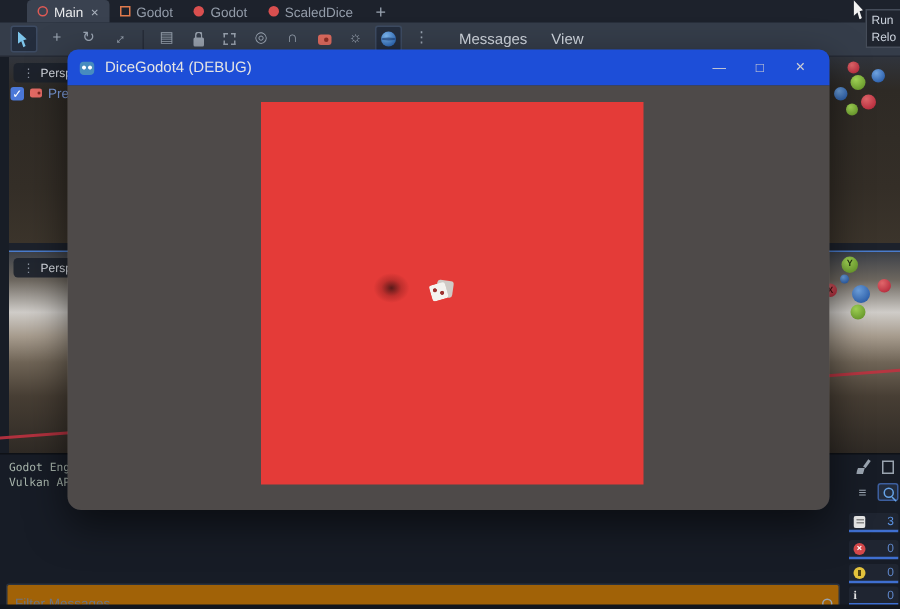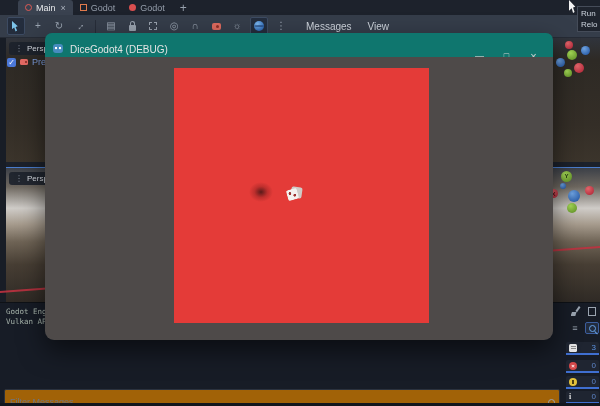--- a/index.html
+++ b/index.html
@@ -67,22 +67,22 @@
   .redline{position:absolute;left:-10px;top:100px;width:620px;height:2px;background:#bf3240;
     transform:rotate(-4.3deg);opacity:.9;}
   .gz{position:absolute;border-radius:50%;}
   .gzlabel{position:absolute;width:100%;text-align:center;font-size:6px;font-weight:bold;
     color:#23360f;line-height:1;top:2px;}
   .gzlabel.xl{color:#4d1114;}
 
   
   .dbgwin{position:absolute;left:45px;top:33px;width:508px;height:307px;border-radius:7px 7px 9px 9px;
     box-shadow:0 10px 26px rgba(0,0,0,.55);}
-  .dbgtitle{position:absolute;left:0;top:0;width:100%;height:24px;background:#0f766e;
-    border-radius:7px 7px 0 0;display:flex;box-sizing:border-box;padding:11px 8px;}
+  .dbgtitle{position:absolute;left:0;top:0;width:100%;height:24px;background:#1d4ed8;
+    border-radius:7px 7px 0 0;display:flex;align-items:center;box-sizing:border-box;padding:0 8px;}
   .godoticon{width:10px;height:9px;border-radius:3px;background:#478cbf;position:relative;flex:none;
     background-image:radial-gradient(circle at 30% 45%,#fff 0 1px,transparent 1.6px),
       radial-gradient(circle at 70% 45%,#fff 0 1px,transparent 1.6px);}
   .dbgtitletext{font-size:10px;color:#e4e4e4;margin-left:7px;flex:1 1 auto;white-space:nowrap;}
   .winctl{display:flex;gap:12px;margin-right:4px;}
   .winctl span{width:15px;text-align:center;font-size:9px;color:#d2d2d2;line-height:24px;}
   .dbgbody{position:absolute;left:0;top:24px;width:100%;height:283px;background:#4e4a49;
     border-radius:0 0 9px 9px;}
   .gamecanvas{position:absolute;left:129px;top:11px;width:255px;height:255px;background:#e43b38;}
   .diceshadow{position:absolute;left:75px;top:114px;width:24px;height:20px;border-radius:50%;
@@ -158,20 +158,24 @@
       <span class="tclose">×</span>
     </div>
     <div class="tab">
       <span class="ticon sq"></span>
       <span>Godot</span>
     </div>
     <div class="tab">
       <span class="ticon dot"></span>
       <span>Godot</span>
     </div>
+    <div class="tab">
+      <span class="ticon dot"></span>
+      <span>ScaledDice</span>
+    </div>
     <div class="tadd">+</div>
   </div>
 
   <div class="toolbar">
     <span class="tool activebox">
       <span class="icon-cursor"></span>
     </span>
     <span class="tool">
       <span class="tg">+</span>
     </span>

